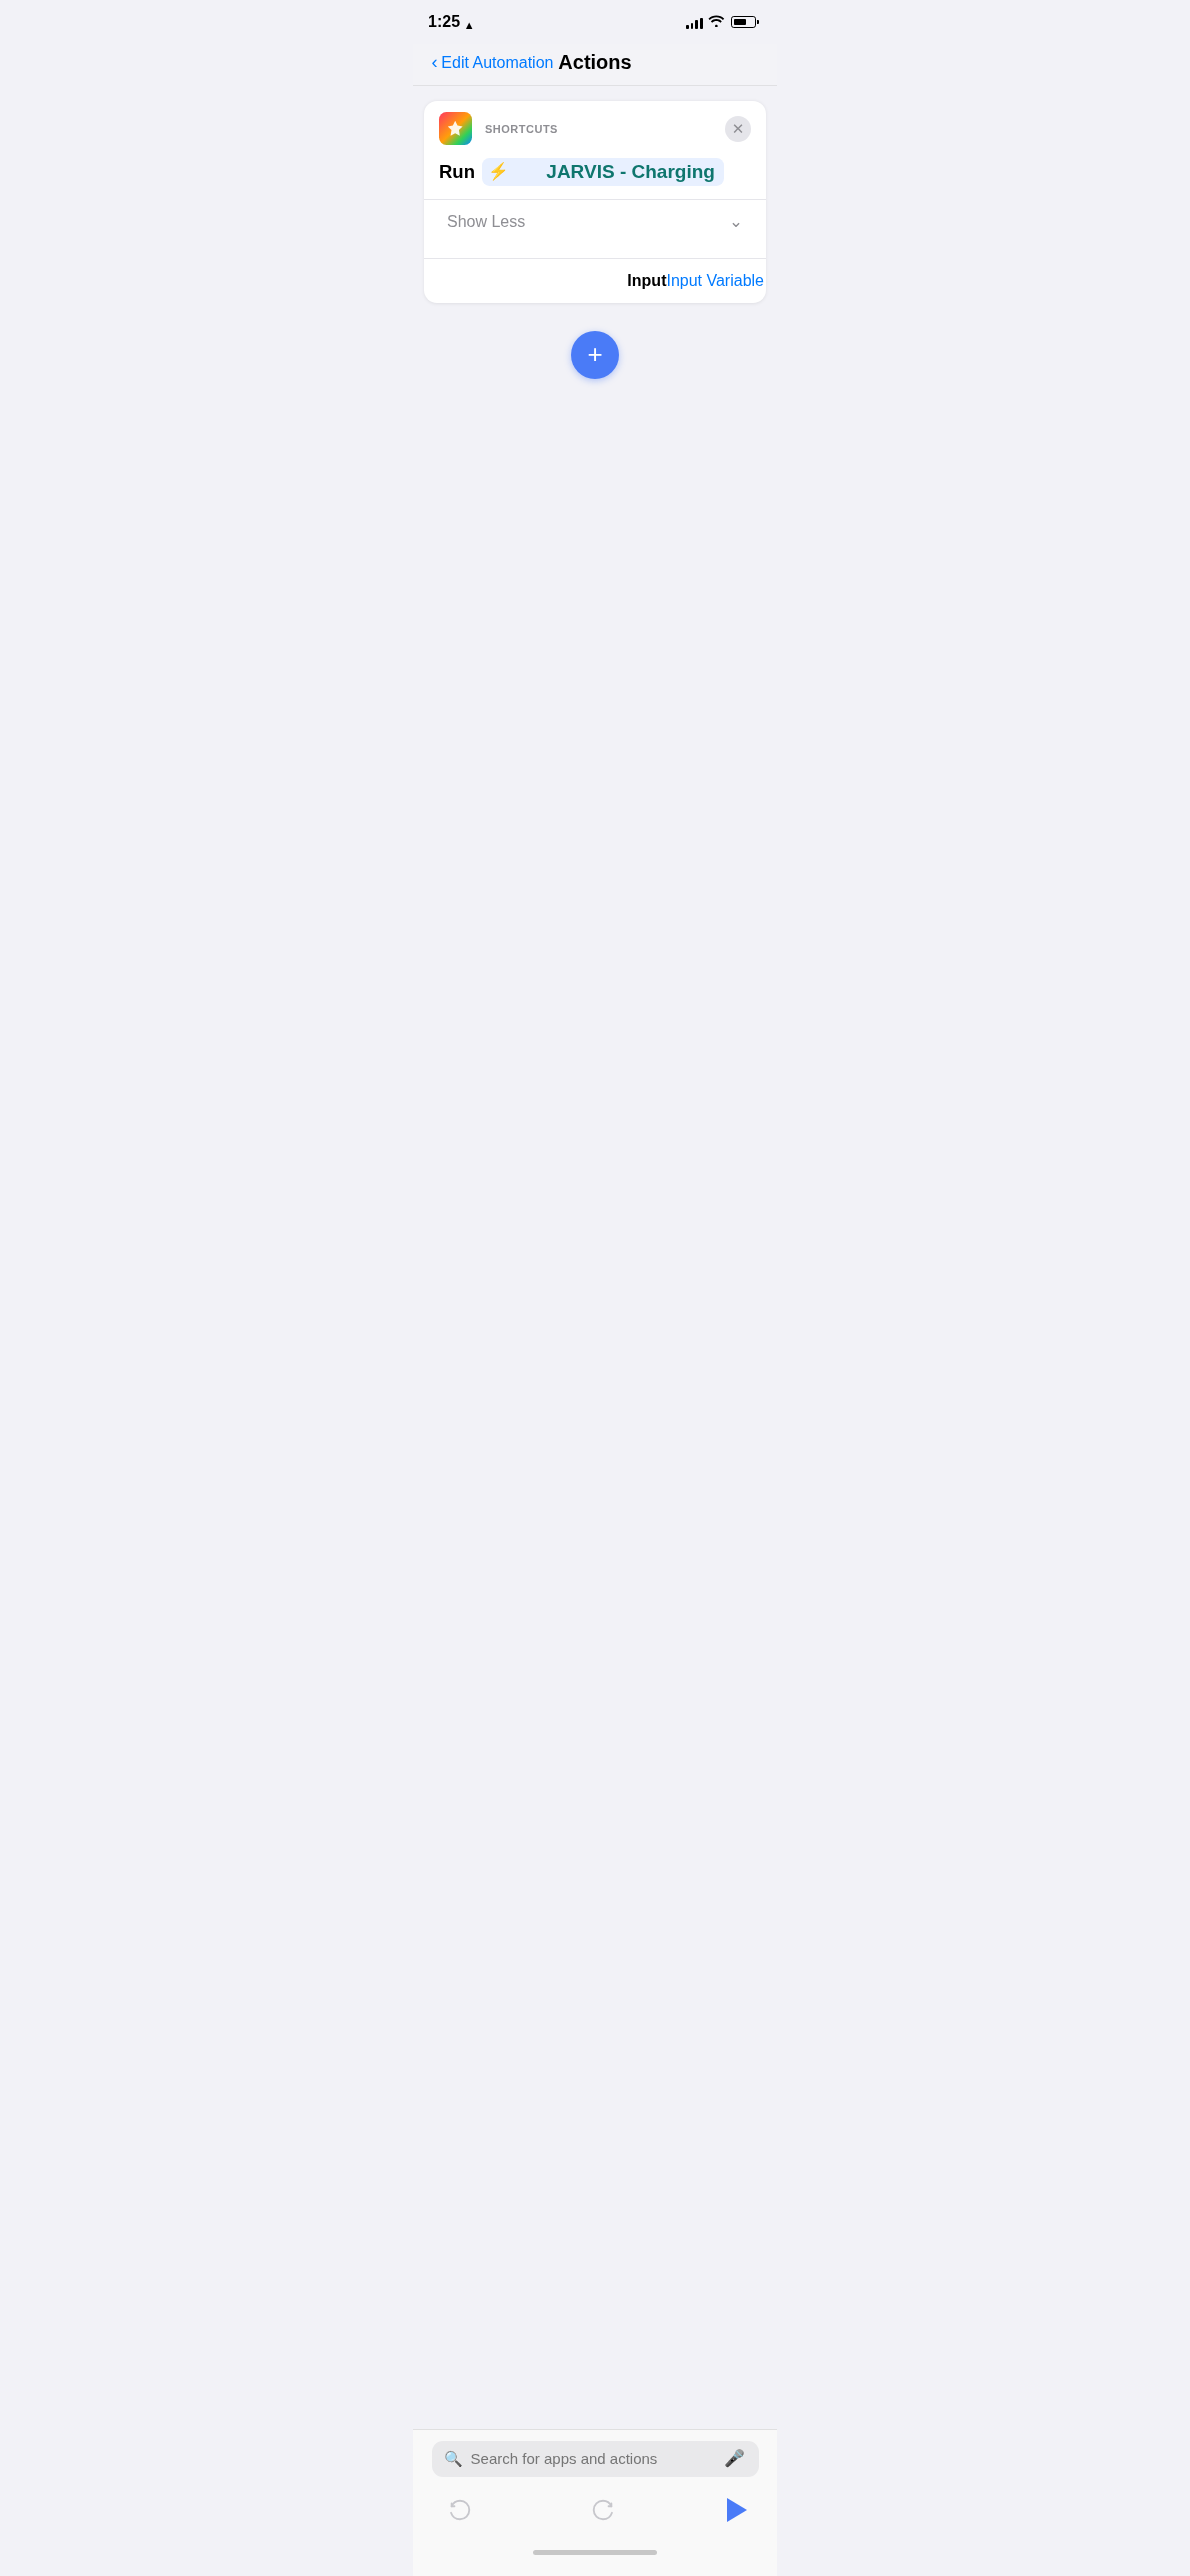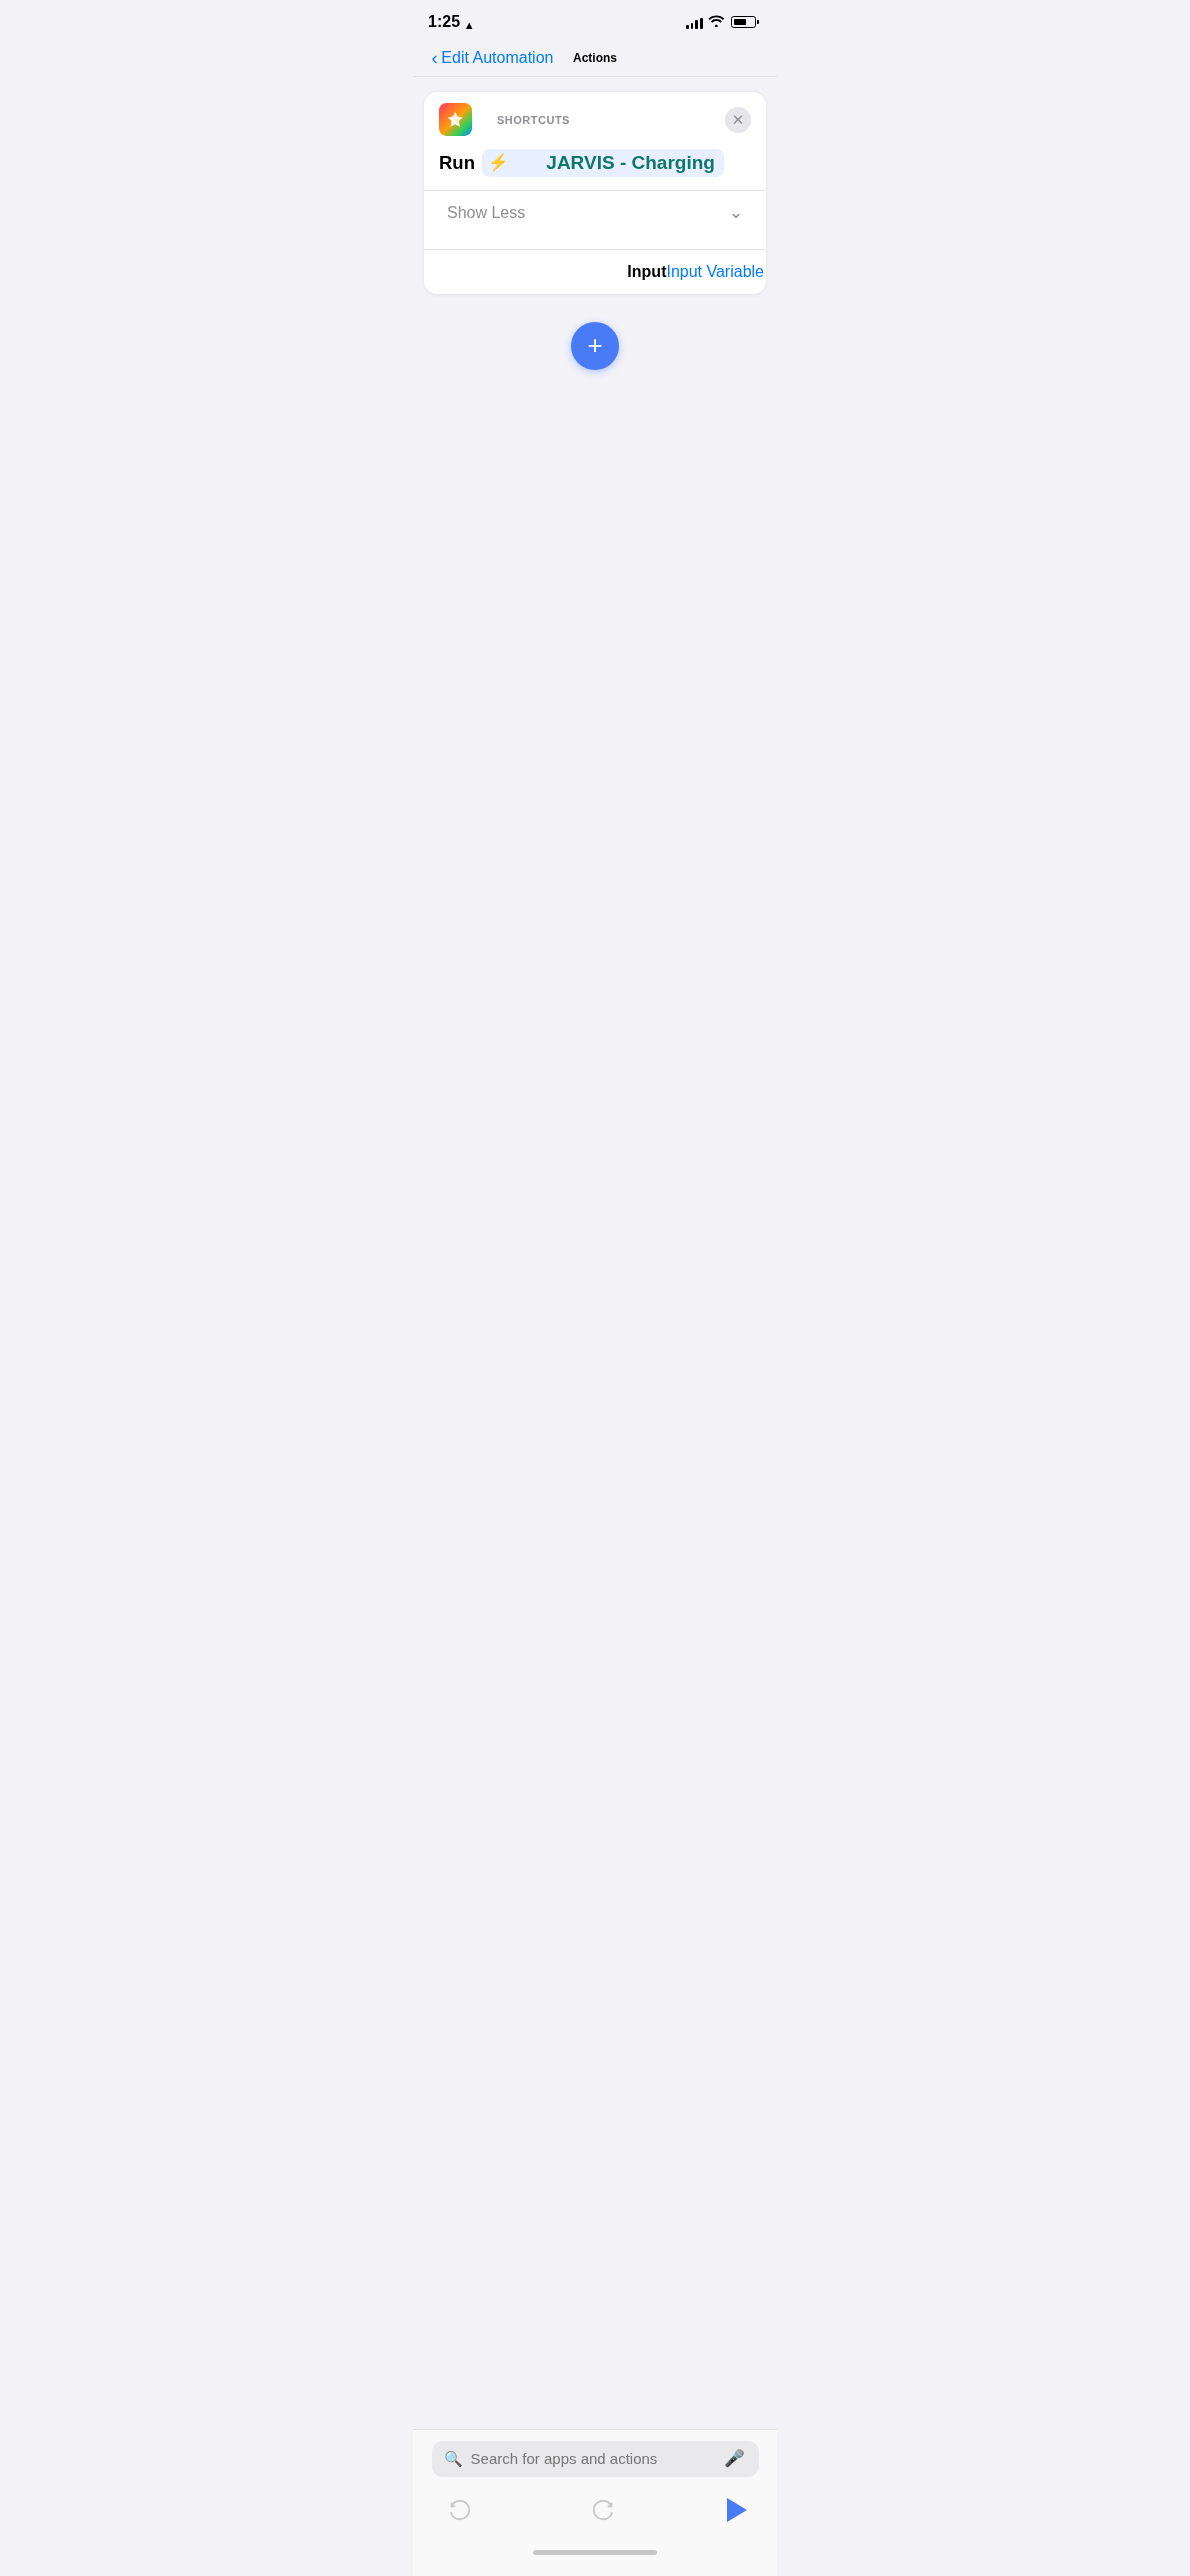--- a/index.html
+++ b/index.html
@@ -106,21 +106,21 @@
       font-size: 16px;
       cursor: pointer;
       text-decoration: none;
     }
     .nav-back-chevron {
       font-size: 18.5px;
       line-height: 1;
       margin-top: -0.9px;
     }
     .nav-title {
-      font-size: 12px;
+      font-size: 20px;
       font-weight: 600;
       color: #000;
     }
 
     
     .main-content {
       padding: 15px 11px;
       flex: 1;
     }
 
@@ -136,21 +136,21 @@
     .card-header {
       padding: 11px 15px 9.3px;
       display: flex;
       align-items: center;
       justify-content: space-between;
     }
 
     .card-header-left {
       display: flex;
       align-items: center;
-      gap: 25px;
+      gap: 13px;
     }
 
     
     .shortcuts-icon {
       width: 33px;
       height: 33px;
       border-radius: 7.4px;
       background: linear-gradient(135deg, #ff375f 0%, #ff6b35 25%, #ff9f0a 50%, #30d158 75%, #0a84ff 100%);
       display: flex;
       align-items: center;

